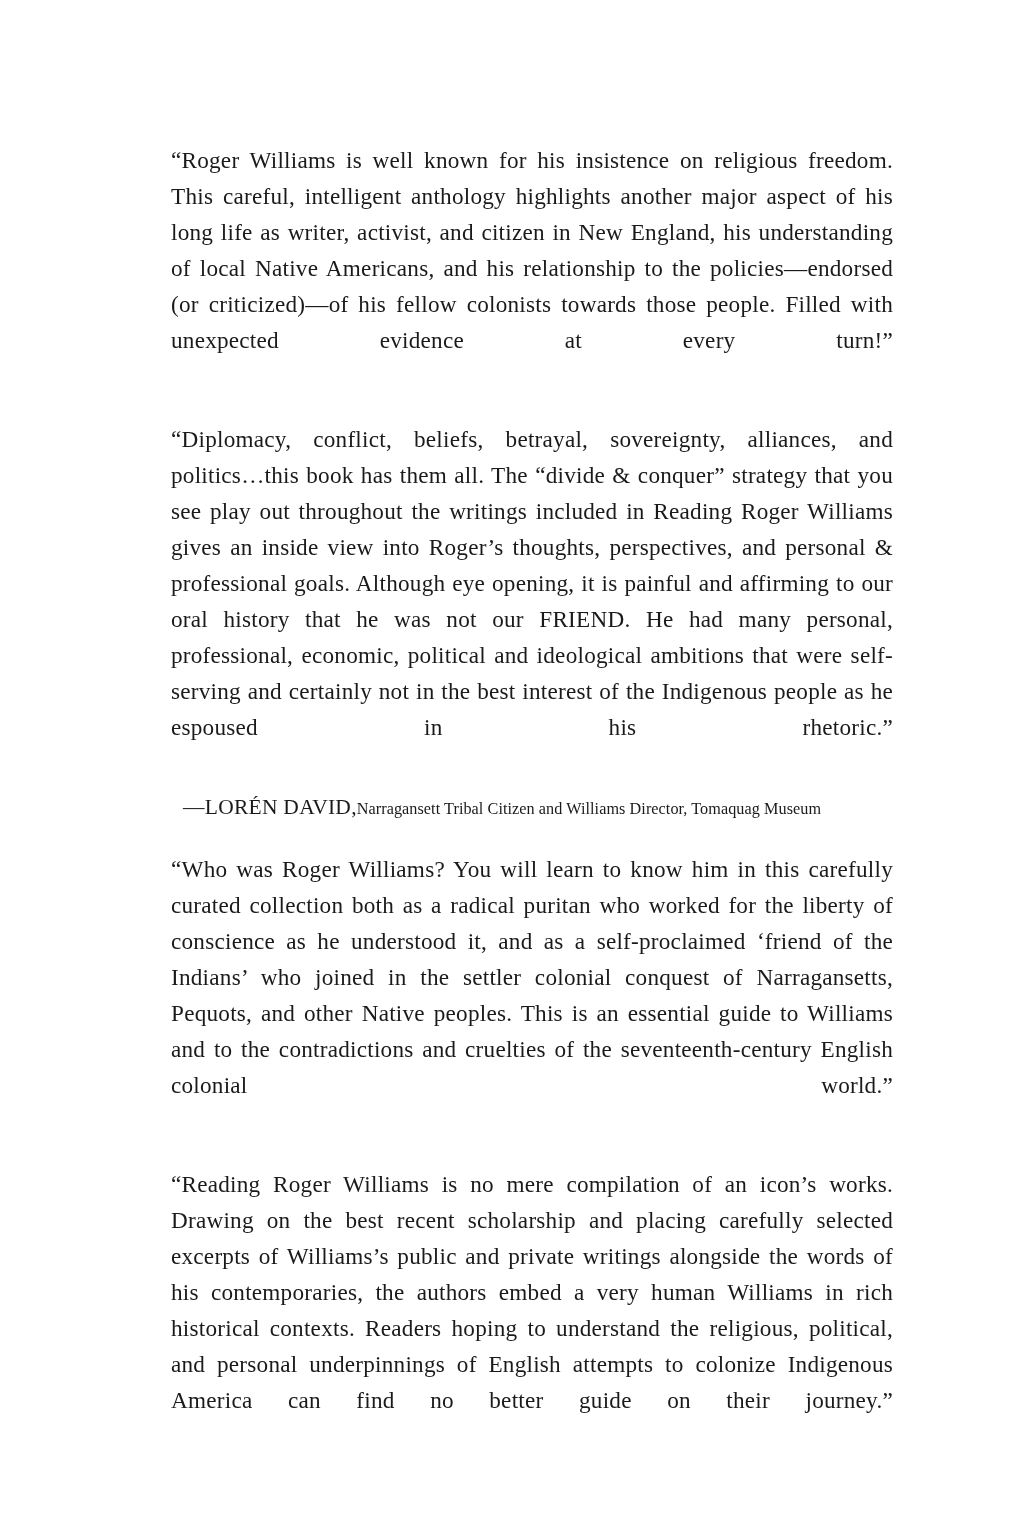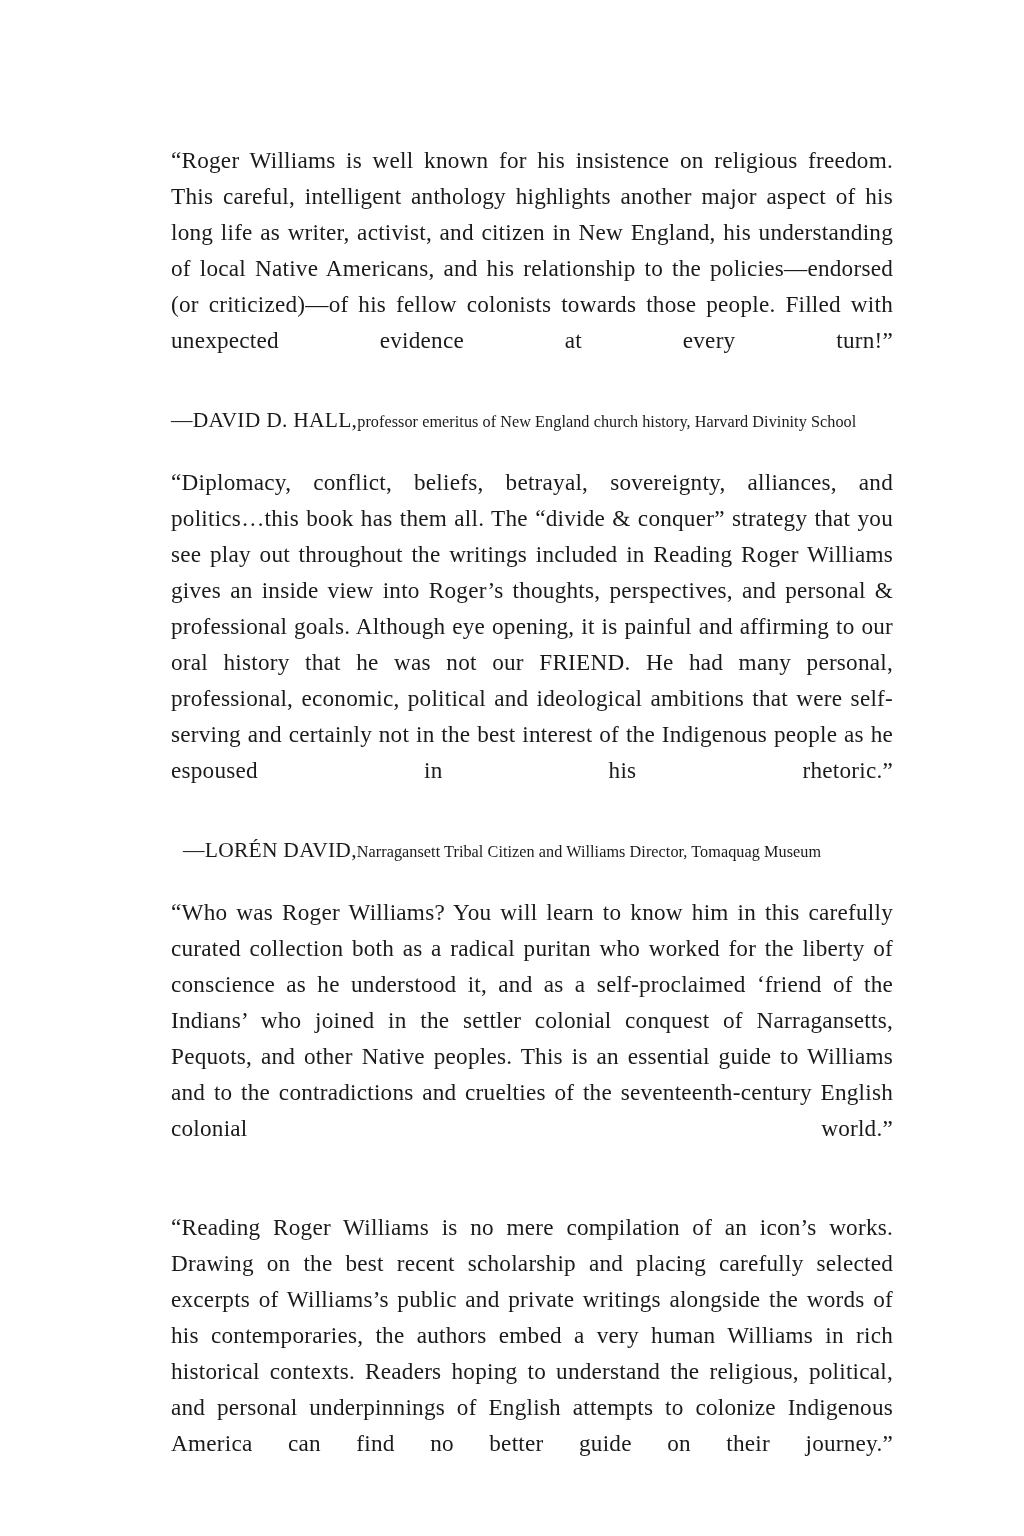--- a/index.html
+++ b/index.html
@@ -80,23 +80,20 @@
   }
 </style>
 </head>
 <body style="background: rgb(255, 255, 255); color: rgb(26, 26, 26);">
 
 <div class="page">
   <div class="text-column">
 
     <div class="blurb">
       <p class="quote">“Roger Williams is well known for his insistence on religious freedom. This careful, intelligent anthology highlights another major aspect of his long life as writer, activist, and citizen in New England, his understanding of local Native Americans, and his relationship to the policies—endorsed (or criticized)—of his fellow colonists towards those people. Filled with unexpected evidence at every turn!”</p>
-      <p class="attribution">
-        <span class="attrib-name">—DAVID D. HALL,</span><span class="attrib-role">professor emeritus of New England church history, Harvard Divinity School</span>
-      </p>
     </div>
 
     <div class="blurb">
       <p class="quote"><span>“Diplomacy, conflict, beliefs, betrayal, sovereignty, alliances, and politics…this book has them all. The “divide &amp; conquer” strategy that you see play out throughout the writings included in </span><span class="title-italic">Reading Roger Williams</span><span> gives an inside view into Roger’s thoughts, perspectives, and personal &amp; professional goals. Although eye opening, it is painful and affirming to our oral history that he was not our FRIEND. He had many personal, professional, economic, political and ideological ambitions that were self-serving and certainly not in the best interest of the Indigenous people as he espoused in his rhetoric.”</span></p>
       <p class="attribution indented">
         <span class="attrib-name">—LORÉN DAVID,</span><span class="attrib-role">Narragansett Tribal Citizen and Williams Director, Tomaquag Museum</span>
       </p>
     </div>
 
     <div class="blurb">

